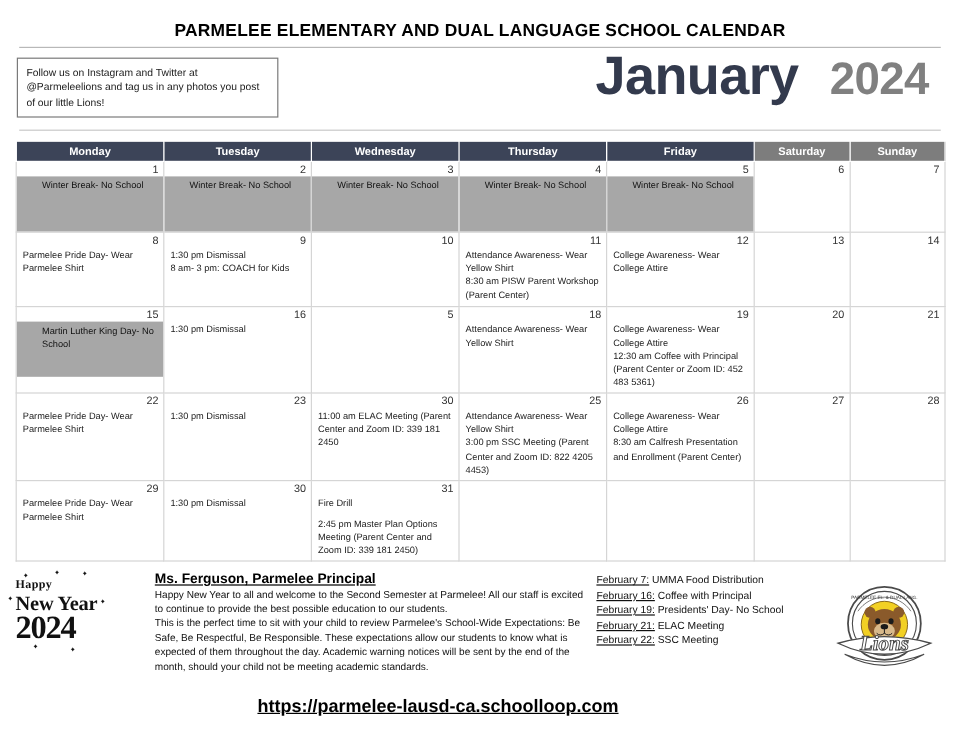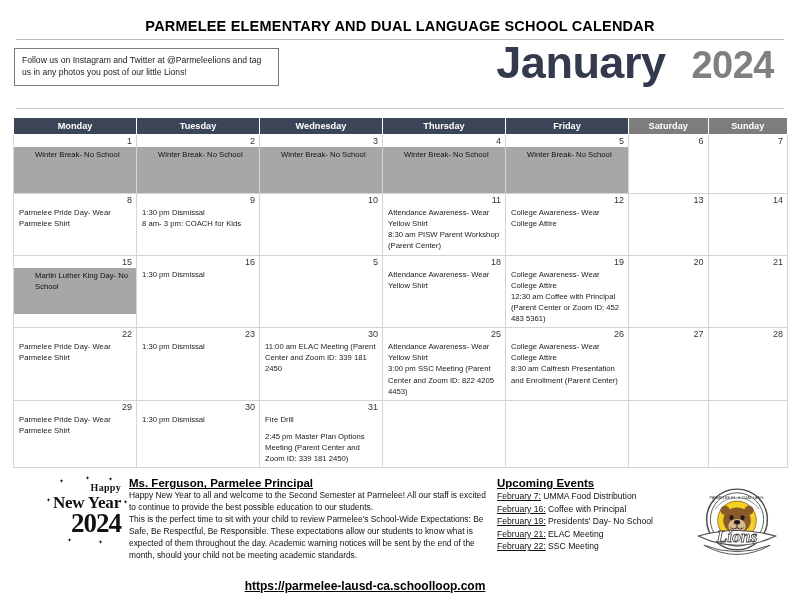--- a/index.html
+++ b/index.html
@@ -36,21 +36,21 @@
   .header-row {
     display: flex;
     align-items: flex-start;
     justify-content: space-between;
     padding-top: 8px;
     min-height: 62px;
   }
   .social-box {
     border: 1px solid #7a7a7a;
     padding: 5px 7px 6px 7px;
-    width: 265px;
+    width: 218px;
     font-size: 8.6px;
     line-height: 1.45;
     color: #1a1a1a;
   }
   .month-year {
     display: flex;
     align-items: baseline;
     gap: 26px;
     margin-right: 12px;
     margin-top: -8px;
@@ -135,21 +135,21 @@
   .footer {
     display: flex;
     align-items: flex-start;
     margin: 9px 13px 0 13px;
     gap: 6px;
   }
   .ny-graphic {
     width: 108px;
     flex: 0 0 108px;
     padding-top: 6px;
-    text-align: right;
+    text-align: left;
   }
   .ny-inner {
     position: relative;
     display: inline-block;
     color: #111;
     line-height: 1;
   }
   .ny-happy {
     font-family: "Liberation Serif", serif;
     font-size: 10px;
@@ -199,21 +199,21 @@
     margin-bottom: 1px;
   }
   .events-list { font-size: 8.6px; line-height: 1.45; color: #111; }
   .events-list .ev { }
   .events-list .ev u { text-decoration: underline; }
 
   .logo-col { flex: 0 0 96px; padding-top: 2px; }
 
   .site-url {
     text-align: center;
-    font-size: 12px;
+    font-size: 15px;
     font-weight: bold;
     text-decoration: underline;
     color: #000;
     margin-top: 4px;
     margin-left: 20px;
     padding-right: 90px;
   }
 </style>
 </head>
 <body>
@@ -450,21 +450,20 @@
 
     <div class="principal-col">
       <div class="principal-title">Ms. Ferguson, Parmelee Principal</div>
       <div class="principal-body">
         <p>Happy New Year to all and welcome to the Second Semester at Parmelee! All our staff is excited to continue to provide the best possible education to our students.</p>
         <p>This is the perfect time to sit with your child to review Parmelee's School-Wide Expectations: Be Safe, Be Respectful, Be Responsible. These expectations allow our students to know what is expected of them throughout the day. Academic warning notices will be sent by the end of the month, should your child not be meeting academic standards.</p>
       </div>
     </div>
 
     <div class="events-col">
-      <div class="events-title">Upcoming Events</div>
       <div class="events-list" id="events-list">
           <div class="ev"><u>February 7:</u><span> UMMA Food Distribution</span></div>
           <div class="ev"><u>February 16:</u><span> Coffee with Principal</span></div>
           <div class="ev"><u>February 19:</u><span> Presidents' Day- No School</span></div>
           <div class="ev"><u>February 21:</u><span> ELAC Meeting</span></div>
           <div class="ev"><u>February 22:</u><span> SSC Meeting</span></div>
         </div>
     </div>
 
     <div class="logo-col">

